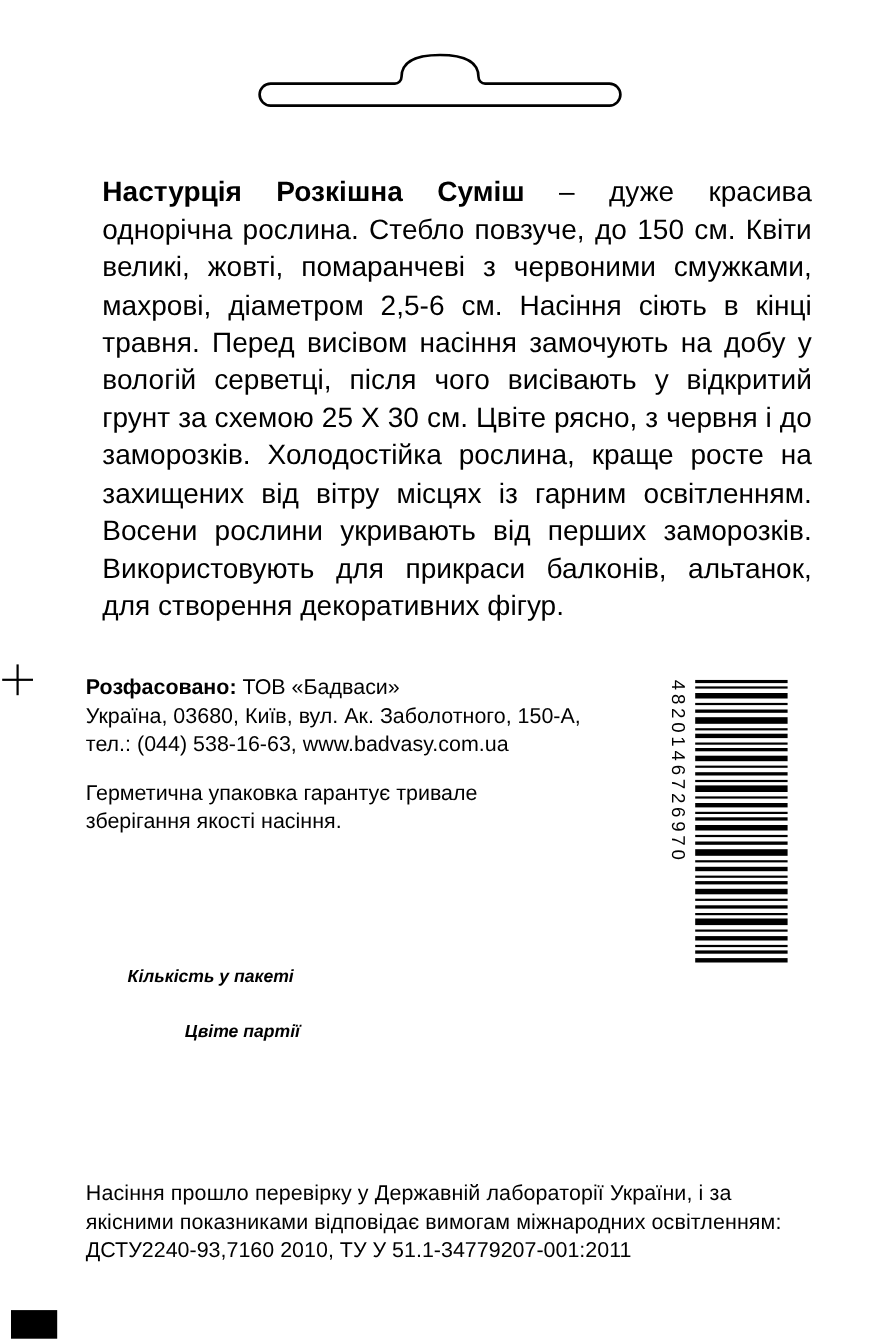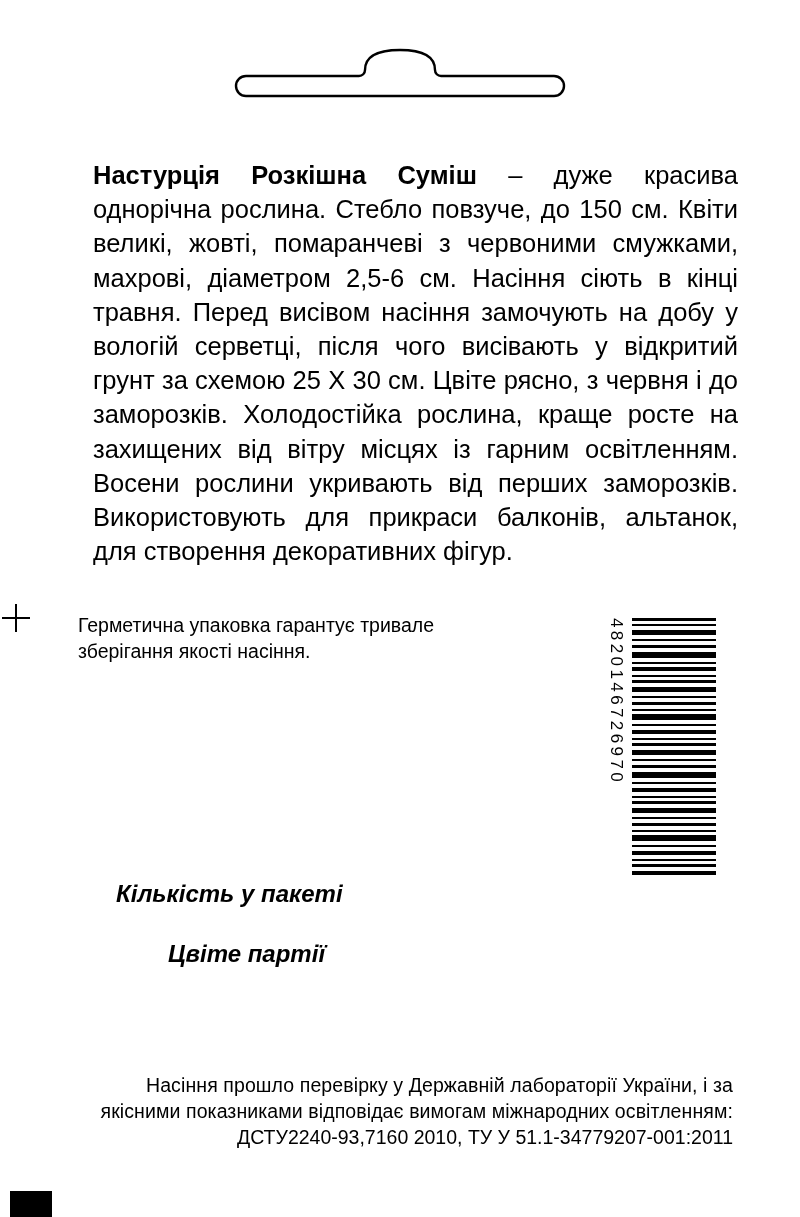--- a/index.html
+++ b/index.html
@@ -89,34 +89,34 @@
     font-family: "Liberation Sans", sans-serif;
   }
 
   
   .fields {
     position: absolute;
     left: 78px; top: 880px;
     width: 600px;
     font-style: italic;
     font-weight: bold;
-    font-size: 24px;
+    font-size: 16px;
   }
   .fields .f1 { margin-left: 38px; margin-bottom: 32px; }
   .fields .f2 { margin-left: 90px; margin-bottom: 32px; }
   .fields .f3 { margin-left: 0px; }
 
   
   .footer {
     position: absolute;
     left: 78px; top: 1072px;
     width: 655px;
     font-size: 19.5px;
     line-height: 26px;
-    text-align: right;
+    text-align: left;
   }
   .footer .l1 { letter-spacing: 0.1px; }
 </style>
 </head>
 <body>
 
 <div class="hanger-wrap">
   <svg class="hanger-svg" width="800" height="130" viewBox="0 0 800 130">
     <path d="M246 96
              a10 10 0 0 1 0 -20
@@ -131,20 +131,27 @@
   </svg>
 </div>
 
 <div class="crop-mark"></div>
 
 <div class="description">
   <b>Настурція Розкішна Суміш</b><span> – дуже красива однорічна рослина. Стебло повзуче, до 150 см. Квіти великі, жовті, помаранчеві з червоними смужками, махрові, діаметром 2,5-6 см. Насіння сіють в кінці травня. Перед висівом насіння замочують на добу у вологій серветці, після чого висівають у відкритий грунт за схемою 25 X 30 см. Цвіте рясно, з червня і до заморозків. Холодостійка рослина, краще росте на захищених від вітру місцях із гарним освітленням. Восени рослини укривають від перших заморозків. Використовують для прикраси балконів, альтанок, для створення декоративних фігур.</span>
 </div>
 
 <div class="info">
+  <div class="para">
+    <div>
+      <b>Розфасовано:</b><span> ТОВ «Бадваси»</span>
+    </div>
+    <div>Україна, 03680, Київ, вул. Ак. Заболотного, 150-А,</div>
+    <div>тел.: (044) 538-16-63, www.badvasy.com.ua</div>
+  </div>
   <div>
     <div>Герметична упаковка гарантує тривале</div>
     <div>зберігання якості насіння.</div>
   </div>
 </div>
 
 <div class="barcode">
   <svg class="bars" width="88" height="258" viewBox="0 0 88 258">
     <g fill="#000000">
       <rect x="4" y="0" width="88" height="3"></rect>

